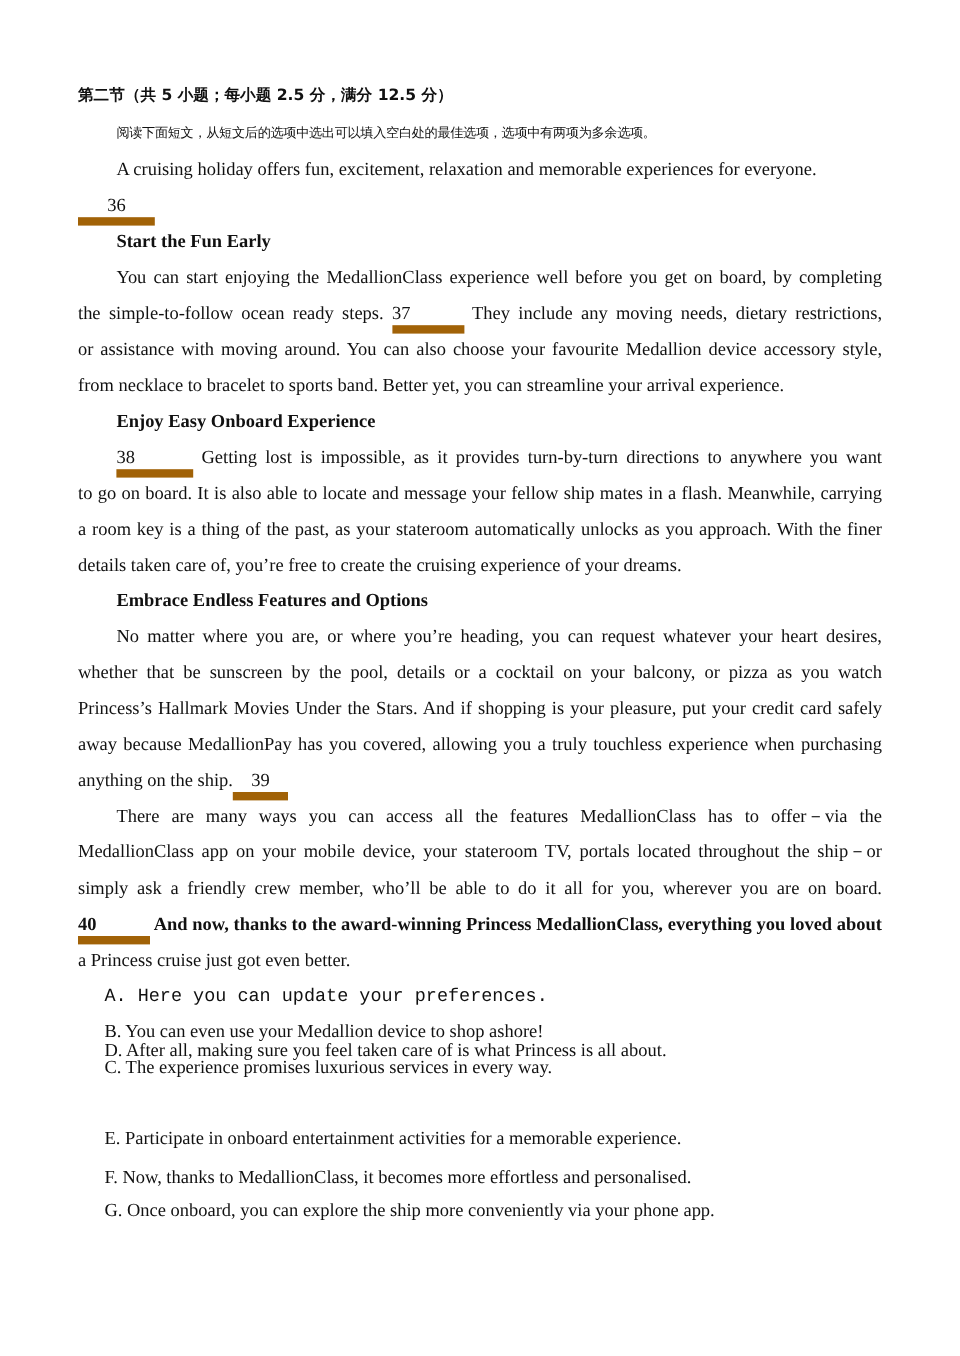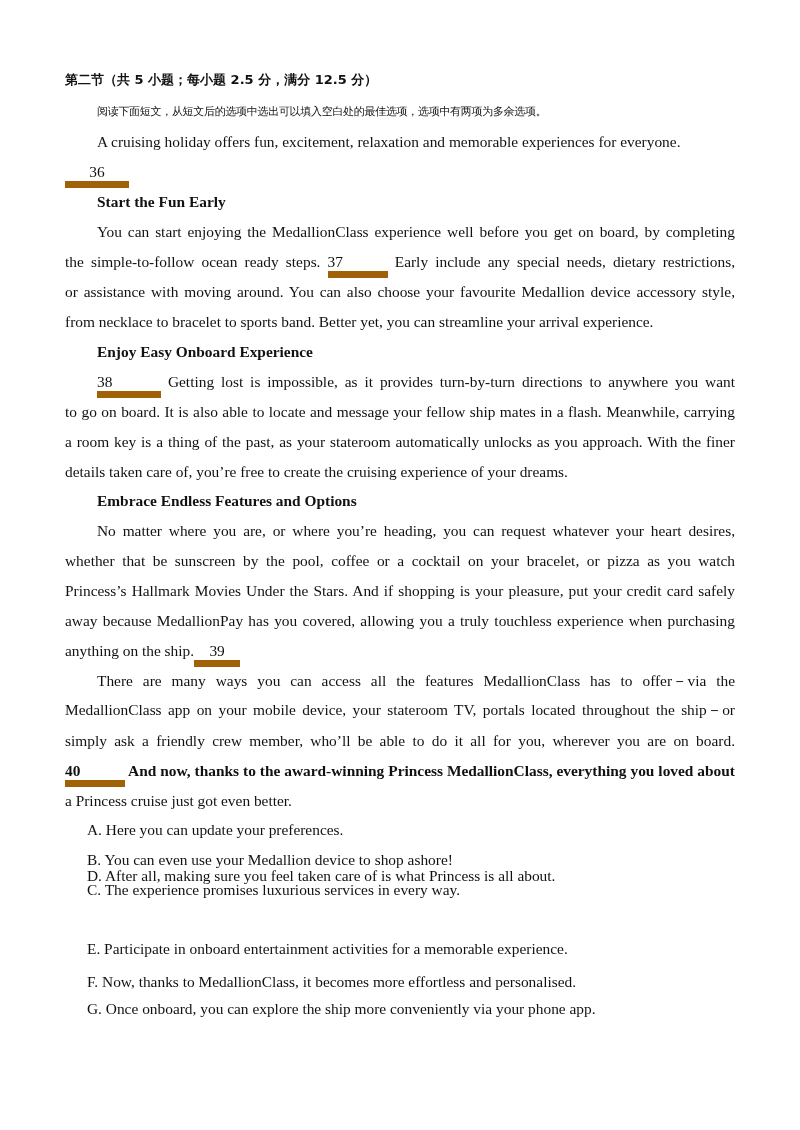--- a/index.html
+++ b/index.html
@@ -25,53 +25,53 @@
   <div class="line ind" style="top:66px;">A cruising holiday offers fun, excitement, relaxation and memorable experiences for everyone.</div>
   <div class="line" style="top:96px;">
     <span class="blank" style="width:64px;">36</span>
   </div>
 
   <div class="line ind head" style="top:126px;">Start the Fun Early</div>
   <div class="line ind just" style="top:156px;">You can start enjoying the MedallionClass experience well before you get on board, by completing</div>
   <div class="line just" style="top:186px;">
     <span>the simple-to-follow ocean ready steps.</span>
     <span class="blank" style="width:60px;">37</span>
-    <span>Early include any special needs, dietary restrictions,</span>
+    <span>They include any moving needs, dietary restrictions,</span>
   </div>
   <div class="line just" style="top:216px;">or assistance with moving around. You can also choose your favourite Medallion device accessory style,</div>
   <div class="line" style="top:246px;">from necklace to bracelet to sports band. Better yet, you can streamline your arrival experience.</div>
 
   <div class="line ind head" style="top:276px;">Enjoy Easy Onboard Experience</div>
   <div class="line ind just" style="top:306px;">
     <span class="blank" style="width:64px;">38</span>
     <span>Getting lost is impossible, as it provides turn-by-turn directions to anywhere you want</span>
   </div>
   <div class="line just" style="top:336px;">to go on board. It is also able to locate and message your fellow ship mates in a flash. Meanwhile, carrying</div>
   <div class="line just" style="top:366px;">a room key is a thing of the past, as your stateroom automatically unlocks as you approach. With the finer</div>
   <div class="line" style="top:396px;">details taken care of, you’re free to create the cruising experience of your dreams.</div>
 
   <div class="line ind head" style="top:425px;">Embrace Endless Features and Options</div>
   <div class="line ind just" style="top:455px;">No matter where you are, or where you’re heading, you can request whatever your heart desires,</div>
-  <div class="line just" style="top:485px;">whether that be sunscreen by the pool, coffee or a cocktail on your bracelet, or pizza as you watch</div>
+  <div class="line just" style="top:485px;">whether that be sunscreen by the pool, details or a cocktail on your balcony, or pizza as you watch</div>
   <div class="line just" style="top:515px;">Princess’s Hallmark Movies Under the Stars. And if shopping is your pleasure, put your credit card safely</div>
   <div class="line just" style="top:545px;">away because MedallionPay has you covered, allowing you a truly touchless experience when purchasing</div>
   <div class="line" style="top:575px;">
     <span>anything on the ship.</span><span class="blank" style="width:46px;">39</span>
   </div>
 
   <div class="line ind just" style="top:605px;">There are many ways you can access all the features MedallionClass has to offer－via the</div>
   <div class="line just" style="top:634px;">MedallionClass app on your mobile device, your stateroom TV, portals located throughout the ship－or</div>
   <div class="line just" style="top:665px;">simply ask a friendly crew member, who’ll be able to do it all for you, wherever you are on board.</div>
   <div class="line just" style="top:695px;font-weight:bold;">
     <span class="blank" style="width:60px;">40</span>
     <span>And now, thanks to the award-winning Princess MedallionClass, everything you loved about</span>
   </div>
   <div class="line" style="top:725px;">a Princess cruise just got even better.</div>
 
-  <div class="line opt" style="top:754px;">A. Here you can update your preferences.</div>
+  <div class="line opt" style="top:754px;font-family:Liberation Mono, monospace;">A. Here you can update your preferences.</div>
   <div class="line opt" style="top:784px;">B. You can even use your Medallion device to shop ashore!</div>
   <div class="line opt" style="top:814px;">C. The experience promises luxurious services in every way.</div>
   <div class="line opt" style="top:800px;">D. After all, making sure you feel taken care of is what Princess is all about.</div>
   <div class="line opt" style="top:873px;">E. Participate in onboard entertainment activities for a memorable experience.</div>
   <div class="line opt" style="top:906px;">F. Now, thanks to MedallionClass, it becomes more effortless and personalised.</div>
   <div class="line opt" style="top:933px;">G. Once onboard, you can explore the ship more conveniently via your phone app.</div>
 
 </div>
 
 </body></html>

